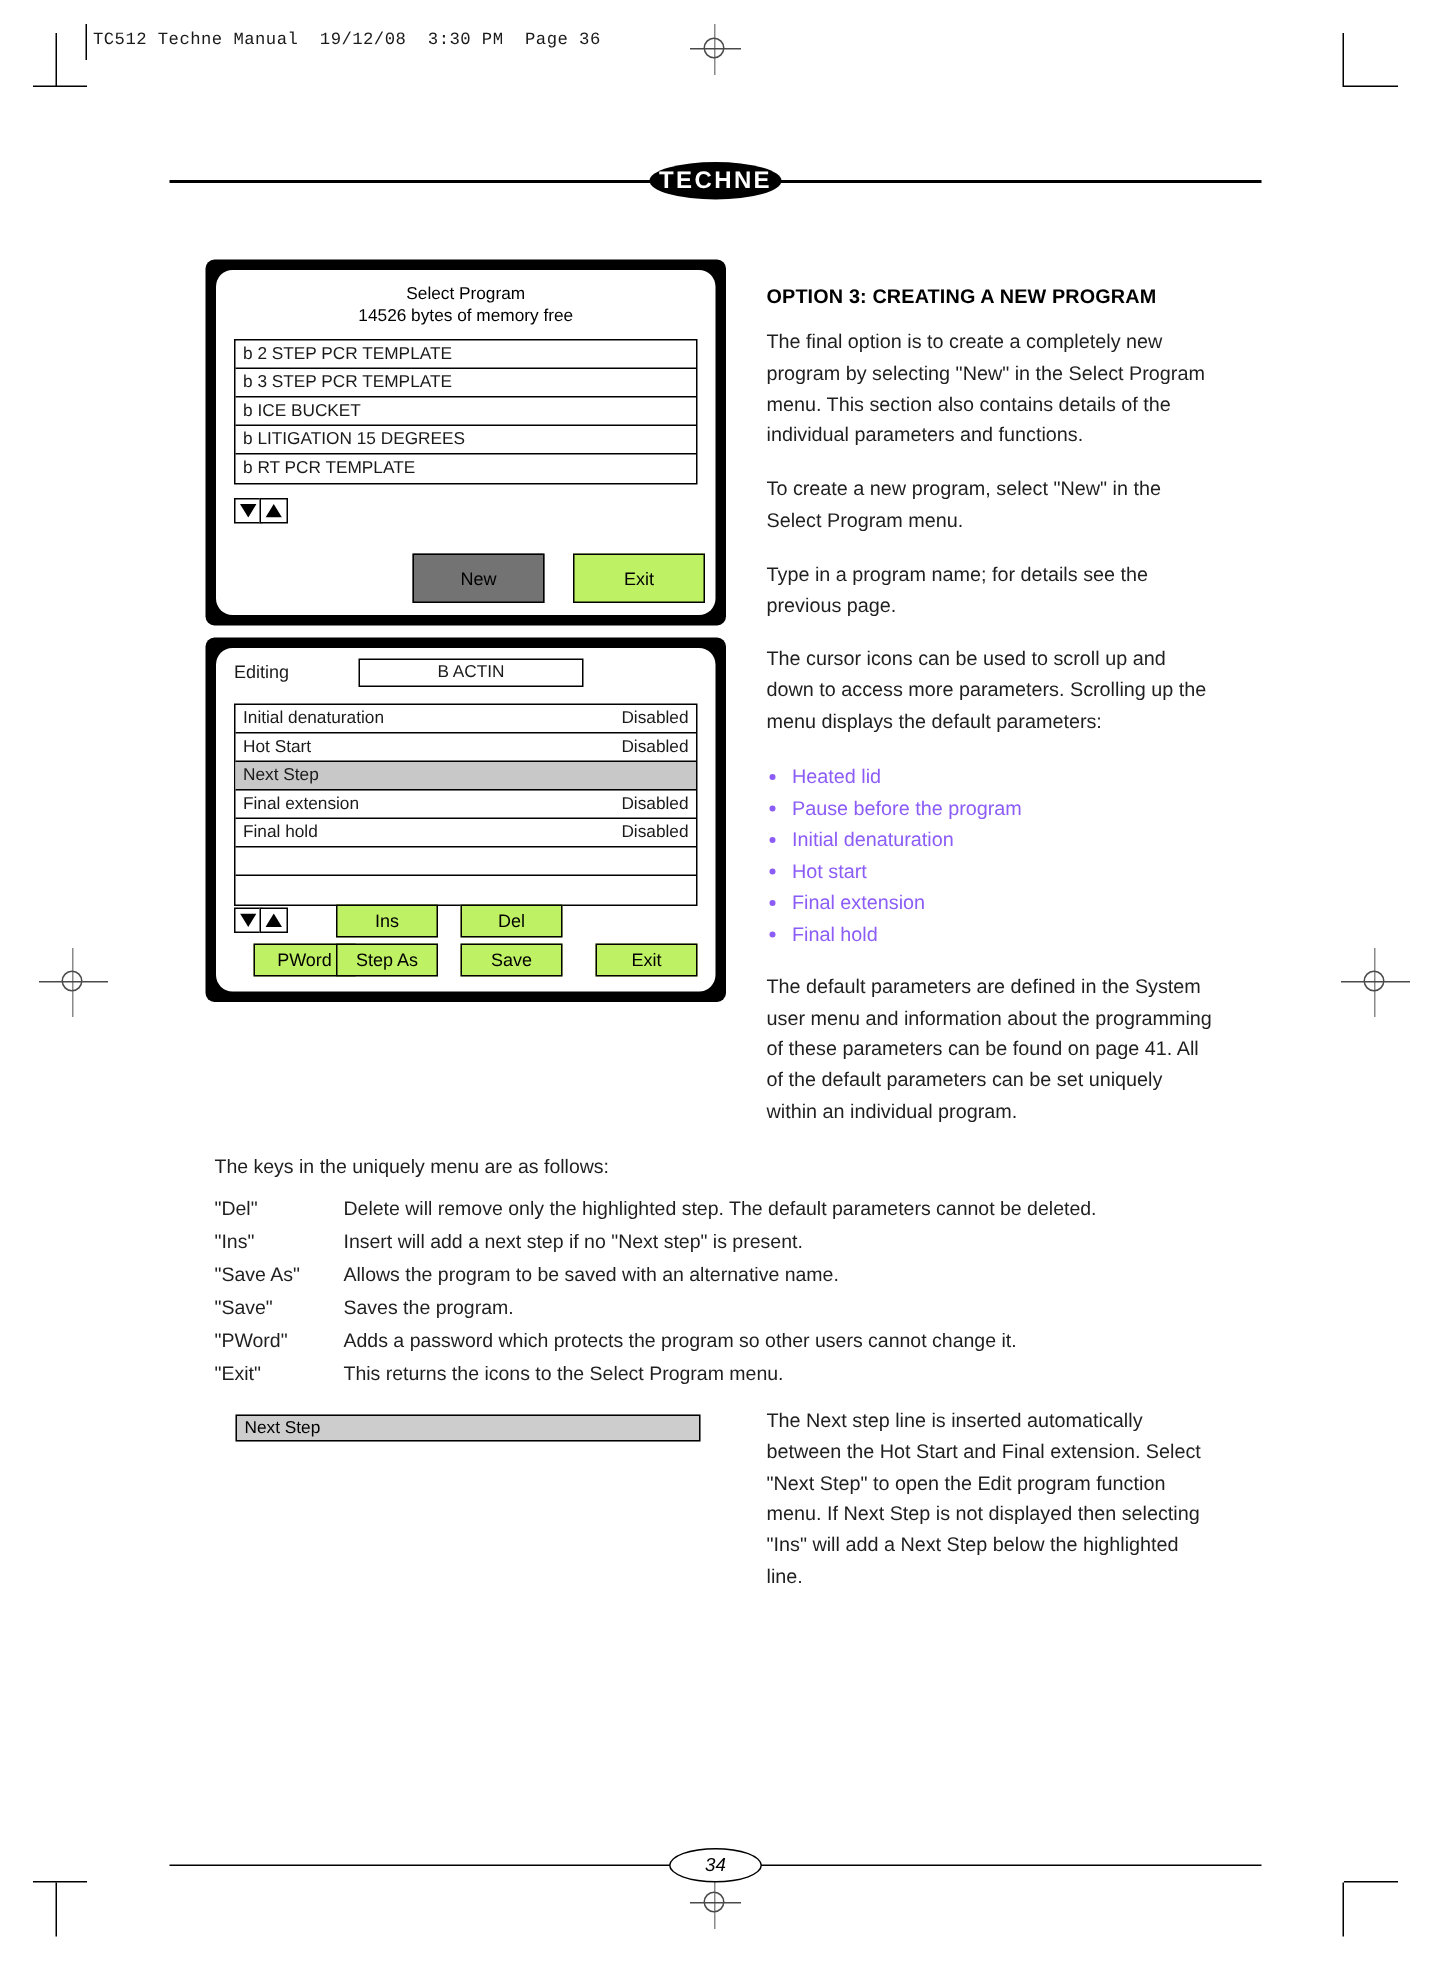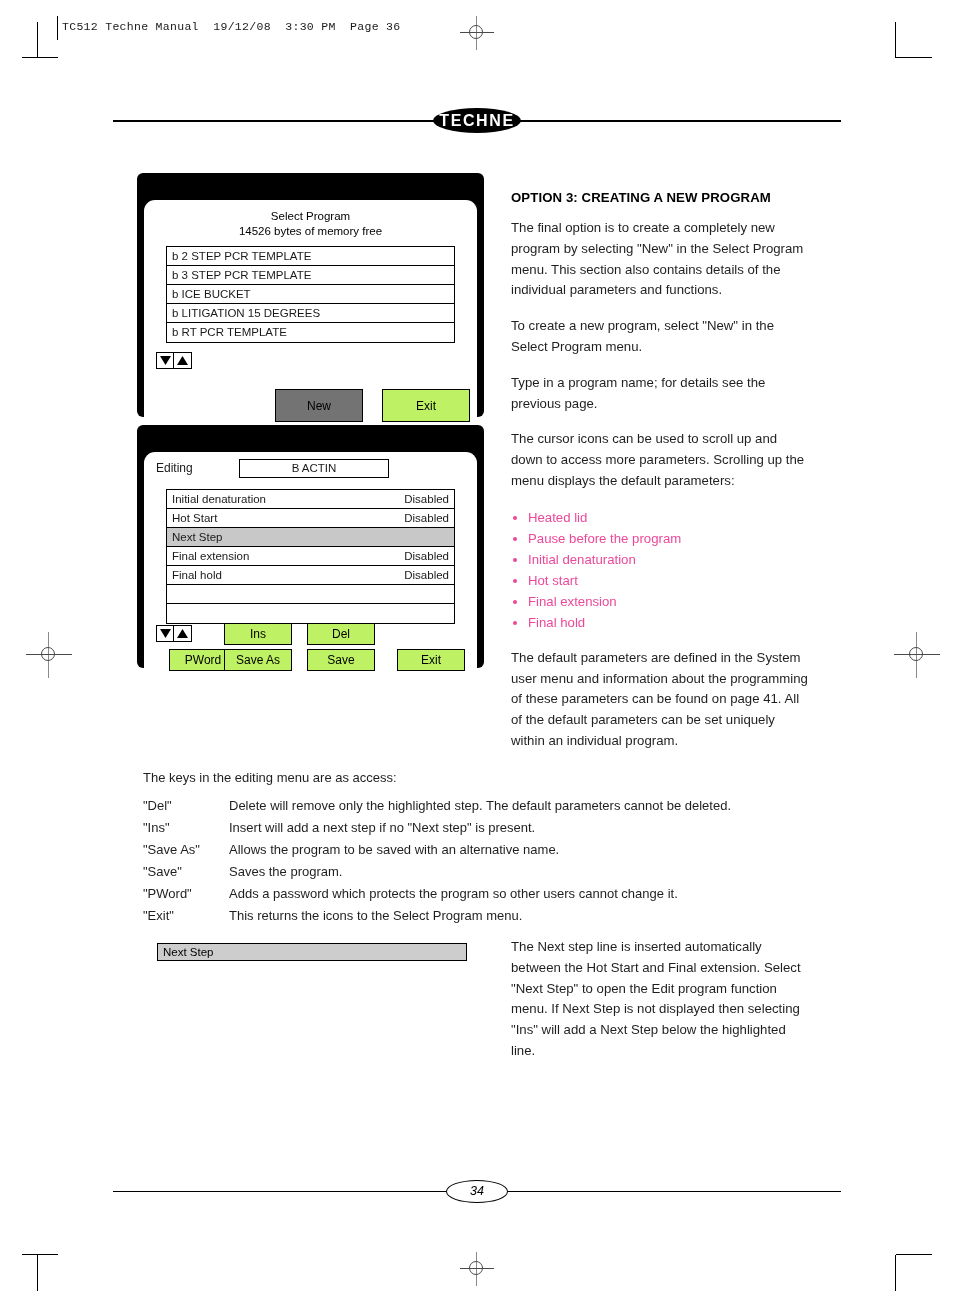--- a/index.html
+++ b/index.html
@@ -113,22 +113,21 @@
     padding: 7px;
     box-sizing: border-box;
   }
   .lcd-inner {
     position: relative;
     width: 100%;
     height: 100%;
     background: #fff;
     border-radius: 11px;
     box-sizing: border-box;
-    padding: 9px 22px;
-    margin-top: 20px;
+    padding: 9px 12px;
   }
 
   #lcd-select { left: 137px; top: 173px; width: 347px; height: 244px; }
   #lcd-editing { left: 137px; top: 425px; width: 347px; height: 243px; }
 
   .lcd-title {
     text-align: center;
     font-size: 11.5px;
     line-height: 15px;
     color: #000;
@@ -227,21 +226,21 @@
     margin: 0 0 15px 0;
     font-size: 13.2px;
     line-height: 20.8px;
     color: #1f1f1f;
   }
   #right-col ul {
     margin: 0 0 15px 0;
     padding-left: 17px;
     font-size: 13.2px;
     line-height: 21px;
-    color: #ec4899;
+    color: #8b5cf6;
   }
   #right-col li { margin: 0; }
 
   
   #keys-intro {
     position: absolute;
     left: 143px;
     top: 770px;
     font-size: 13px;
     color: #1f1f1f;
@@ -284,21 +283,21 @@
     width: 300px;
     font-size: 13.2px;
     line-height: 20.8px;
     color: #1f1f1f;
   }
 
   
   #footer {
     position: absolute;
     left: 113px;
-    top: 1180px;
+    top: 1232px;
     width: 728px;
     height: 24px;
   }
   #footer .rule {
     position: absolute;
     left: 0; top: 11px;
     width: 100%; height: 1px;
     background: #000;
   }
   #pagenum {
@@ -439,21 +438,21 @@
           <svg width="11" height="9" viewBox="0 0 11 9">
               <polygon points="5.5,0 11,9 0,9" fill="#000"></polygon>
             </svg>
         </div>
       </div>
 
       <div class="btn" style="left:80px;top:171px;width:68px;height:22px;">Ins</div>
       <div class="btn" style="left:163px;top:171px;width:68px;height:22px;text-align:right;">Del</div>
 
       <div class="btn" style="left:25px;top:197px;width:68px;height:22px;">PWord</div>
-      <div class="btn" style="left:80px;top:197px;width:68px;height:22px;">Save As</div>
+      <div class="btn" style="left:80px;top:197px;width:68px;height:22px;">Step As</div>
       <div class="btn" style="left:163px;top:197px;width:68px;height:22px;">Save</div>
       <div class="btn" style="left:253px;top:197px;width:68px;height:22px;">Exit</div>
     </div>
   </div>
 
   <div id="right-col">
     <h2>OPTION 3: CREATING A NEW PROGRAM</h2>
     <p>The final option is to create a completely new program by selecting "New" in the Select Program menu. This section also contains details of the individual parameters and functions.</p>
     <p>To create a new program, select "New" in the Select Program menu.</p>
     <p>Type in a program name; for details see the previous page.</p>
@@ -462,21 +461,21 @@
       <li>Heated lid</li>
       <li>Pause before the program</li>
       <li>Initial denaturation</li>
       <li>Hot start</li>
       <li>Final extension</li>
       <li>Final hold</li>
     </ul>
     <p>The default parameters are defined in the System user menu and information about the programming of these parameters can be found on page 41. All of the default parameters can be set uniquely within an individual program.</p>
   </div>
 
-  <div id="keys-intro">The keys in the editing menu are as access:</div>
+  <div id="keys-intro">The keys in the uniquely menu are as follows:</div>
   <table id="keys-table">
     <tbody>
         <tr>
       <td class="k">"Del"</td>
       <td>Delete will remove only the highlighted step. The default parameters cannot be deleted.</td>
     </tr>
     <tr>
       <td class="k">"Ins"</td>
       <td>Insert will add a next step if no "Next step" is present.</td>
     </tr>

